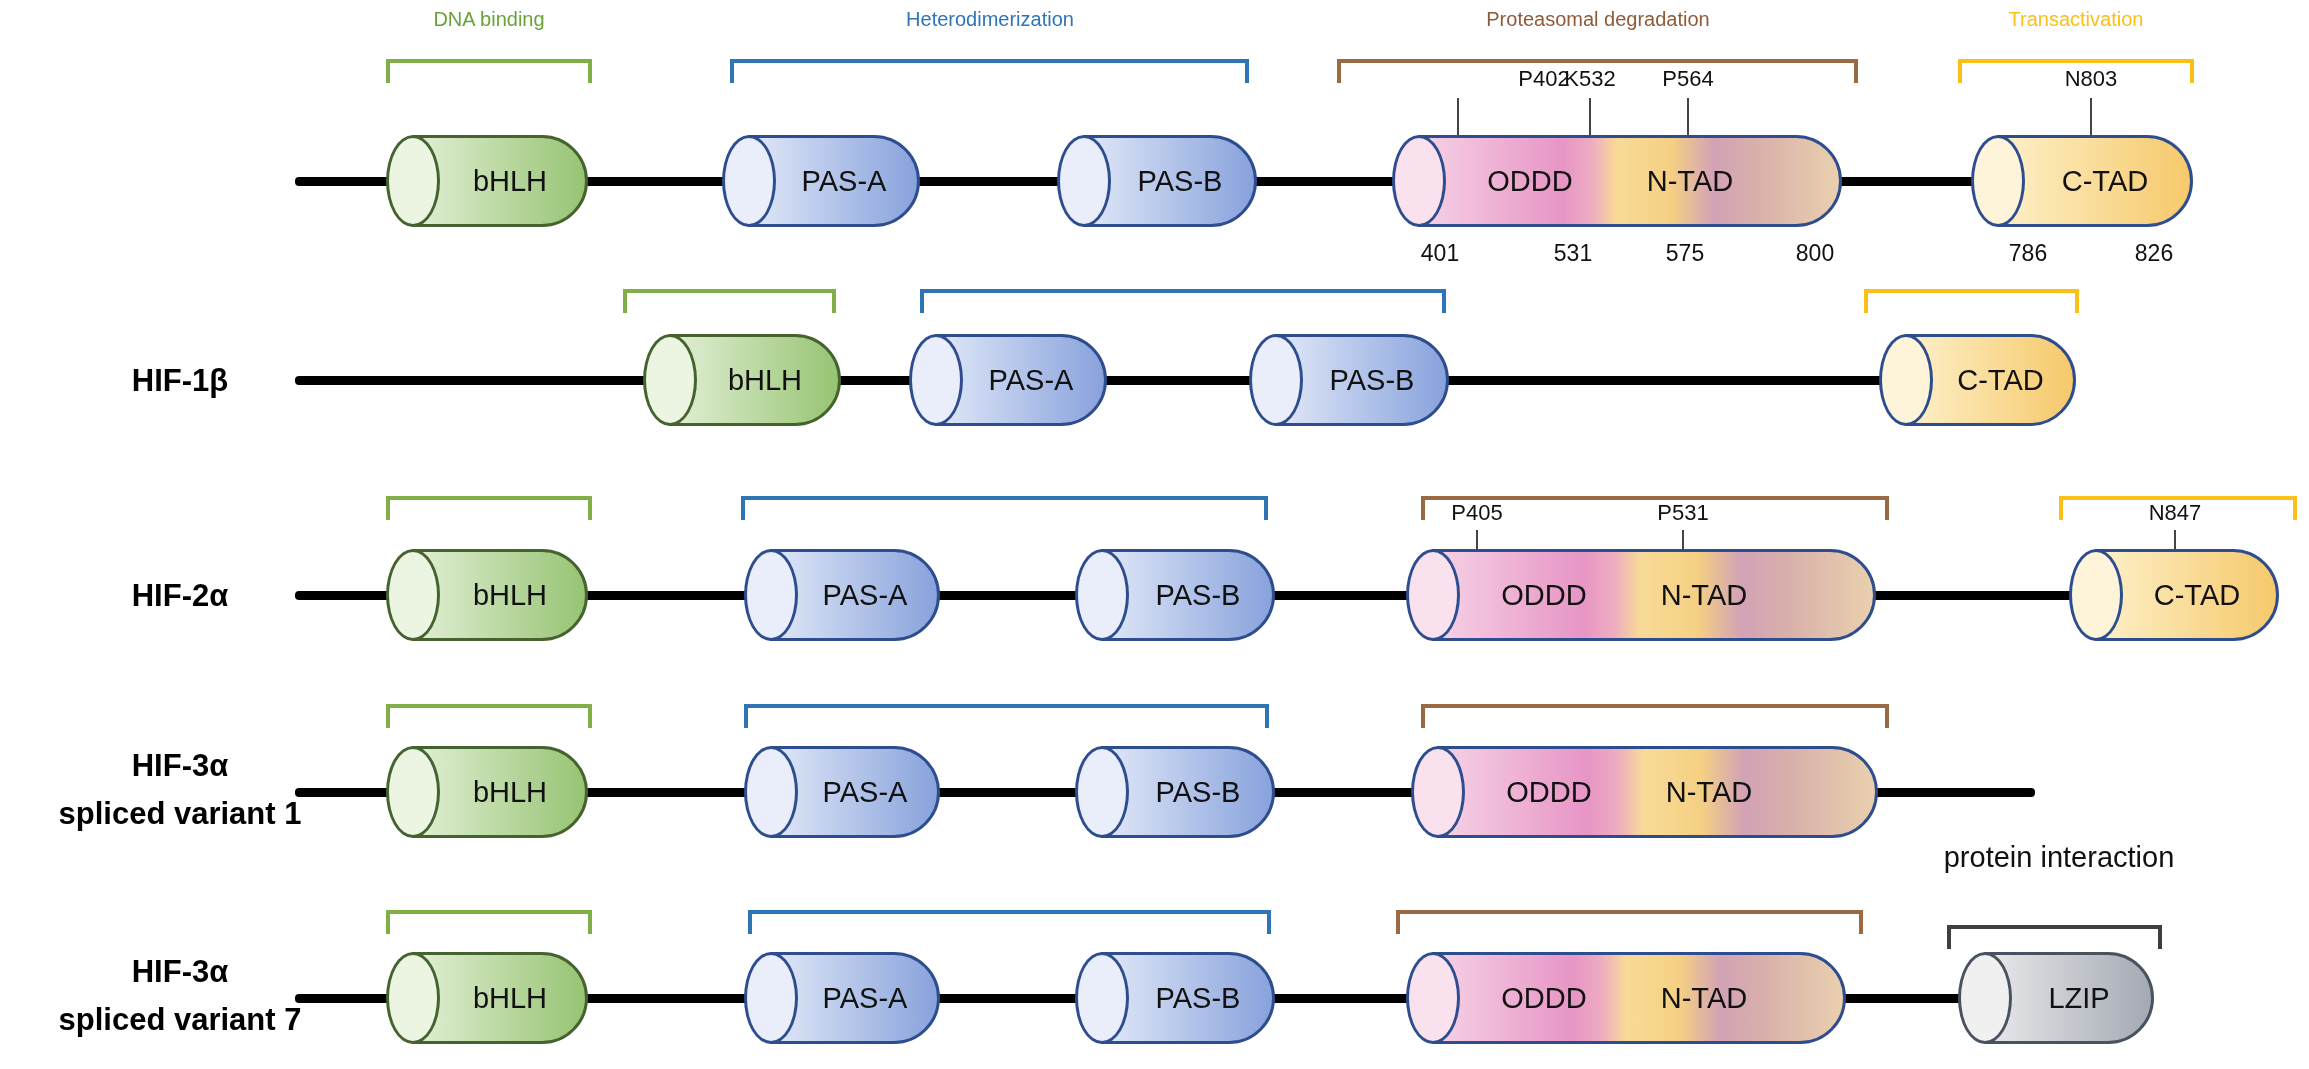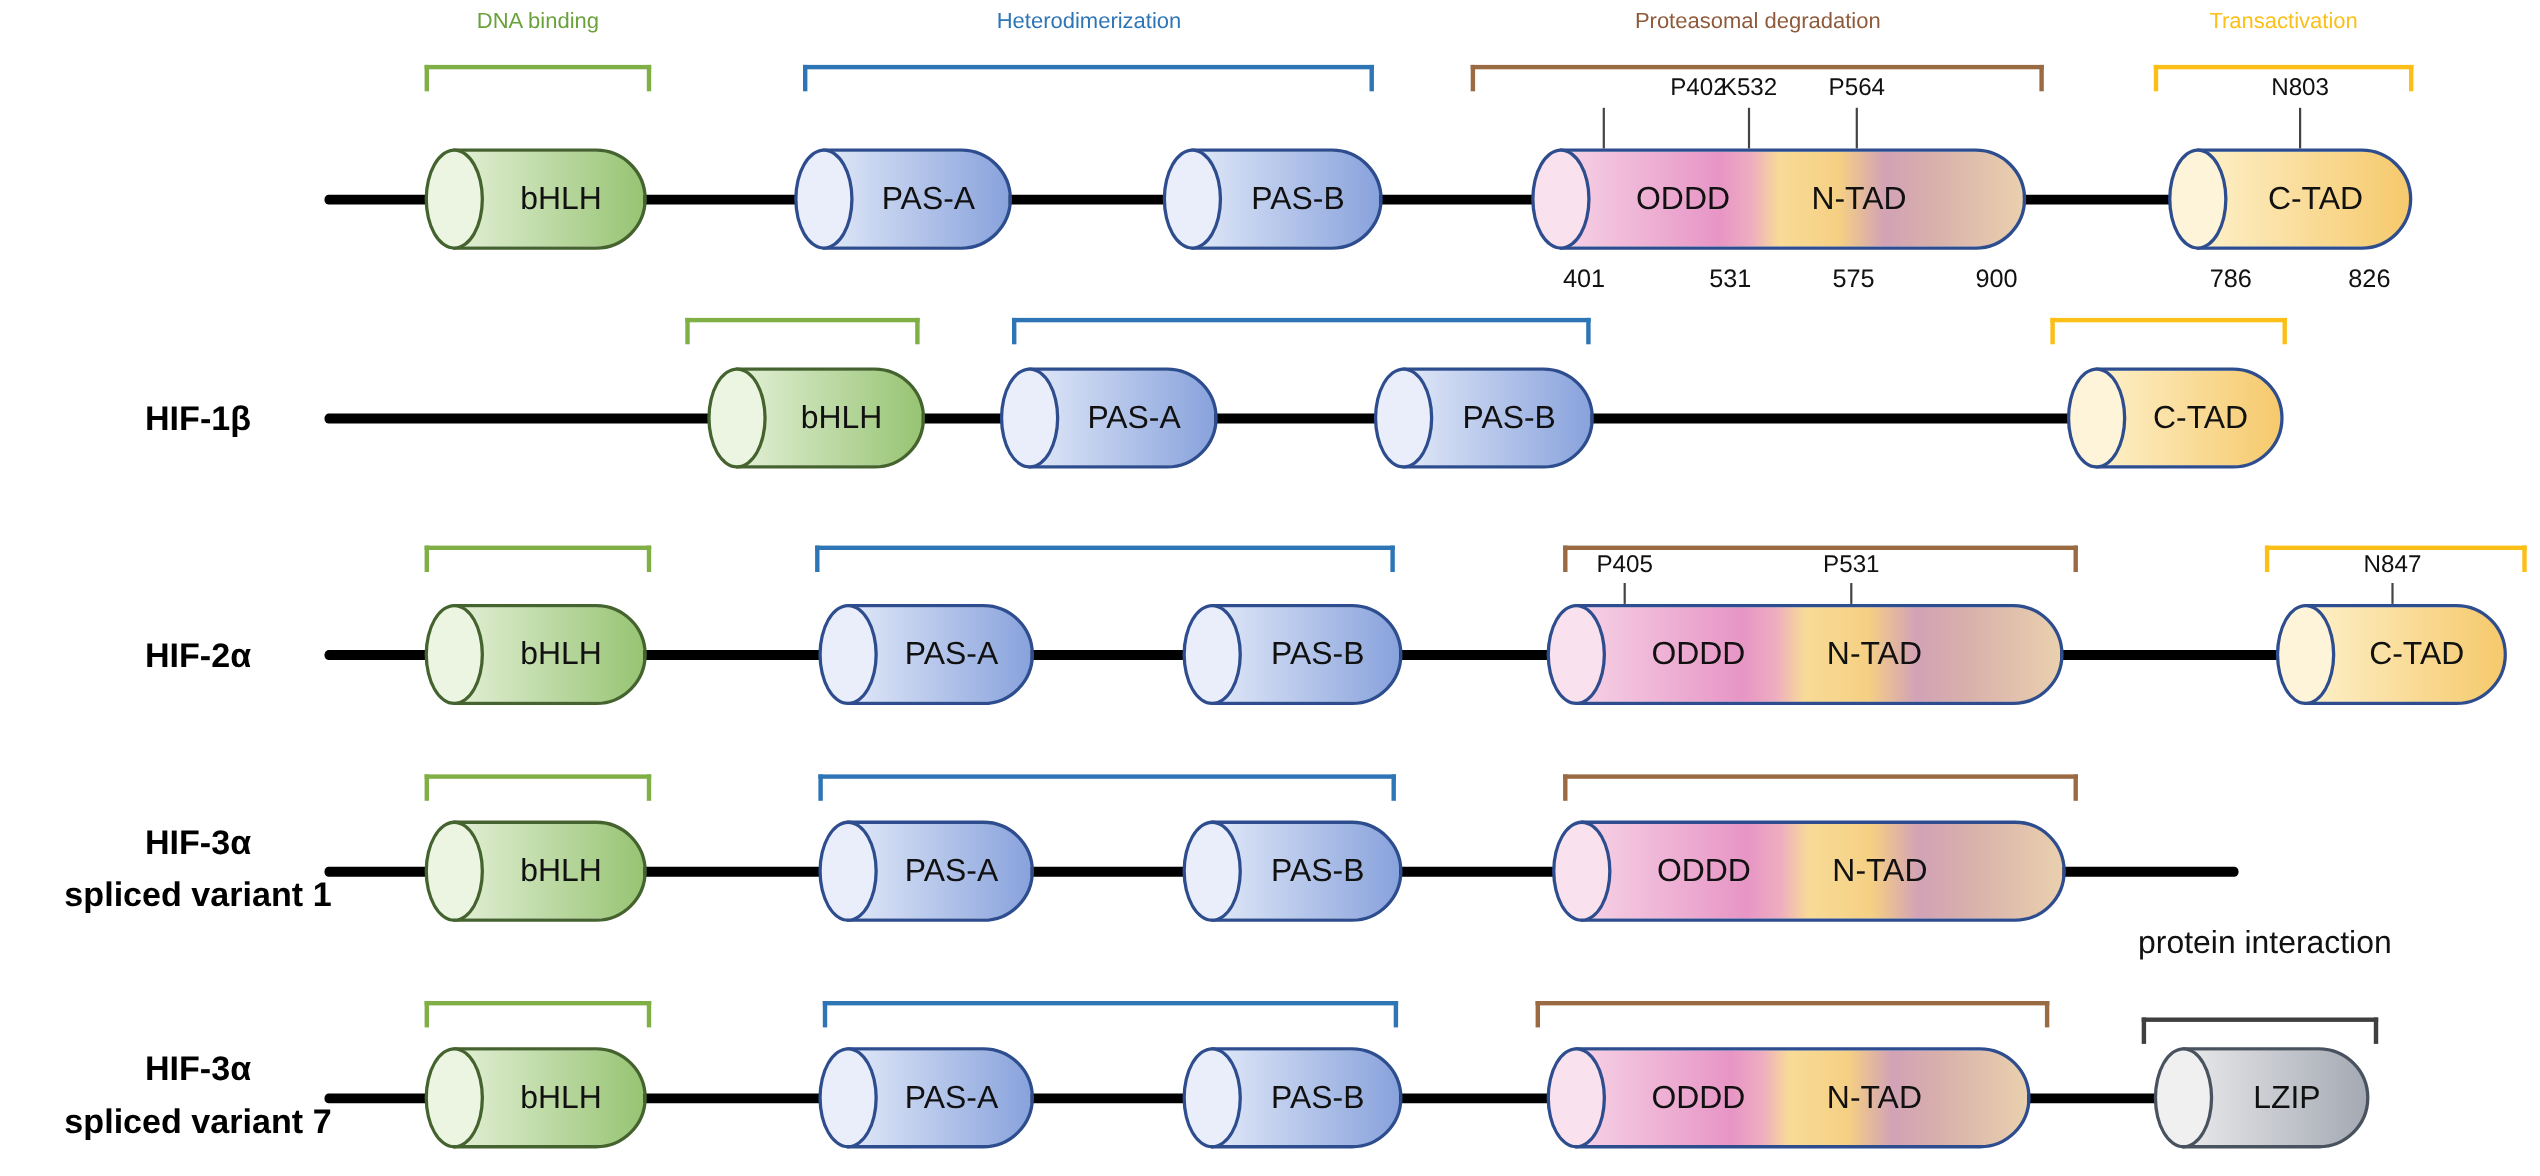--- a/index.html
+++ b/index.html
@@ -121,21 +121,21 @@
   </div>
   <div class="cyl gold" style="left:1971px;top:135px;width:222px">
     <div class="body"></div>
     <div class="cap"></div>
     <div class="lbl">C-TAD</div>
   </div>
 
   <div class="posnum" style="left:1440px;top:240px">401</div>
   <div class="posnum" style="left:1573px;top:240px">531</div>
   <div class="posnum" style="left:1685px;top:240px">575</div>
-  <div class="posnum" style="left:1815px;top:240px">900</div>
+  <div class="posnum" style="left:1815px;top:240px">800</div>
   <div class="posnum" style="left:2028px;top:240px">786</div>
   <div class="posnum" style="left:2154px;top:240px">826</div>
 
   <div class="bracket green-b" style="left:623px;top:289px;width:213px"></div>
   <div class="bracket blue-b" style="left:920px;top:289px;width:526px"></div>
   <div class="bracket gold-b" style="left:1864px;top:289px;width:215px"></div>
 
   <div class="line" style="left:295px;top:376px;width:1775px"></div>
   <div class="rowlabel" style="left:25px;top:357px">HIF-1β</div>
 

